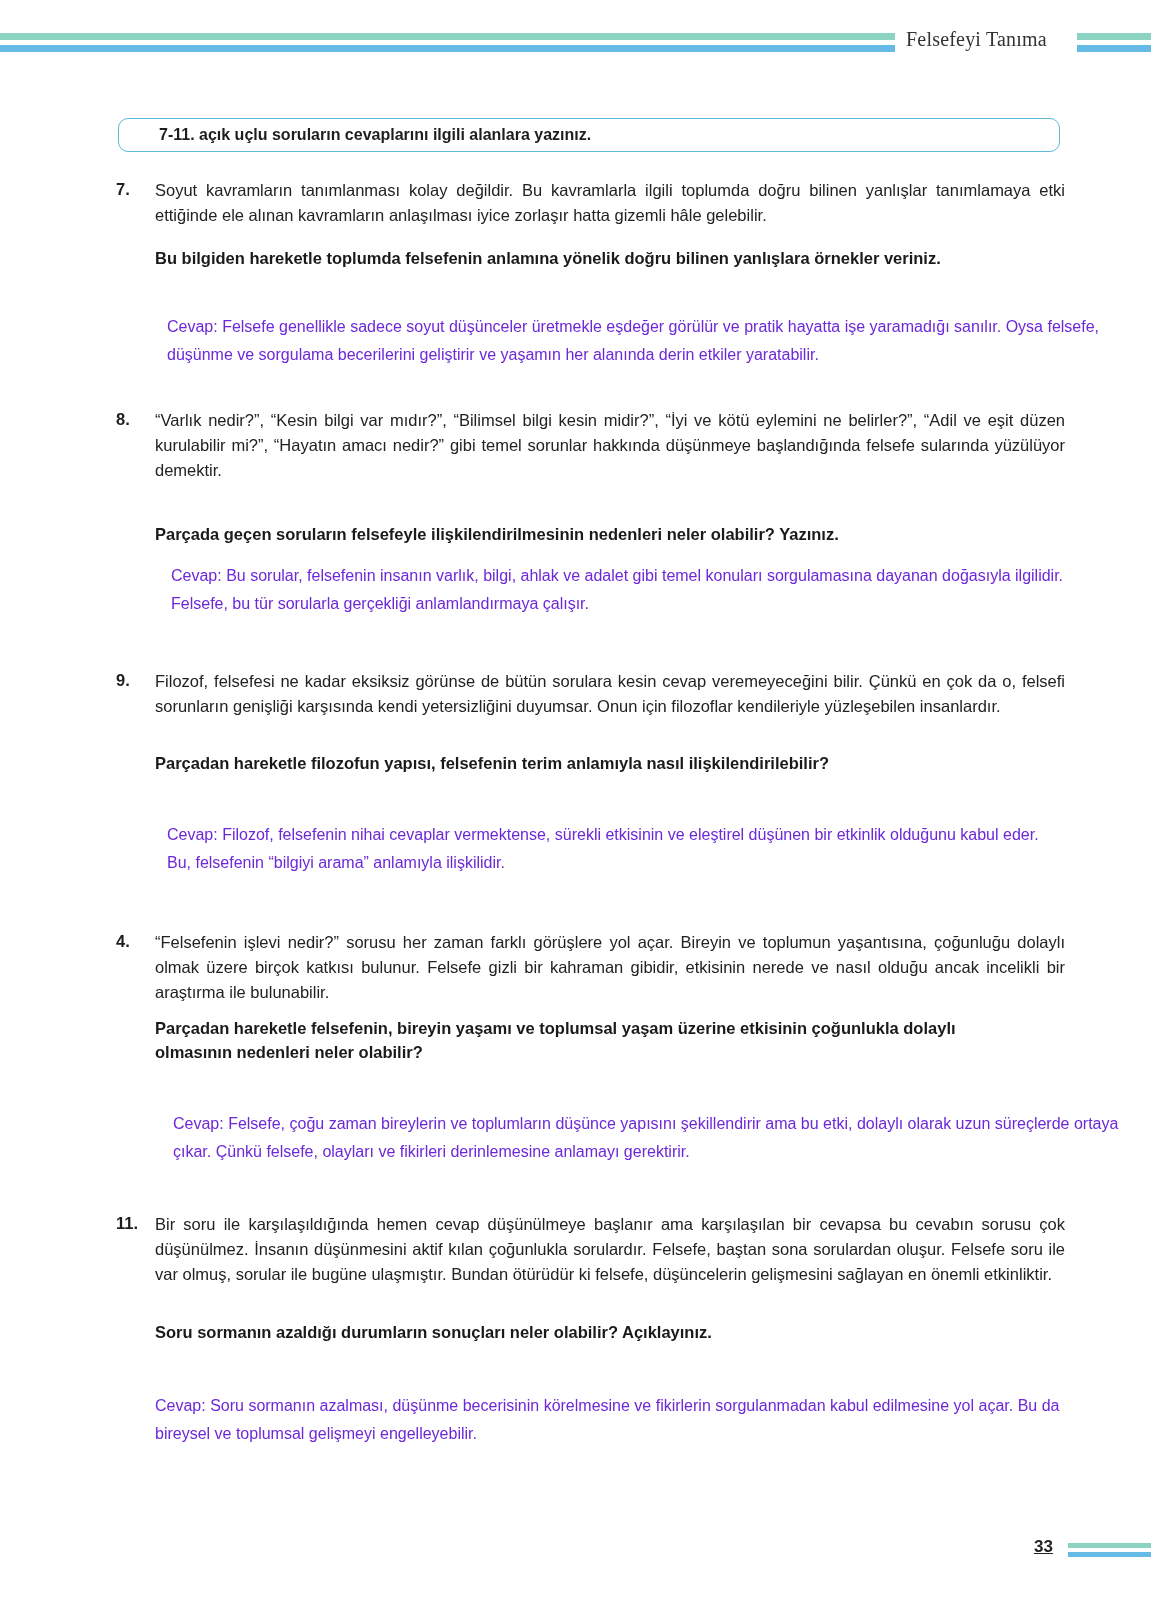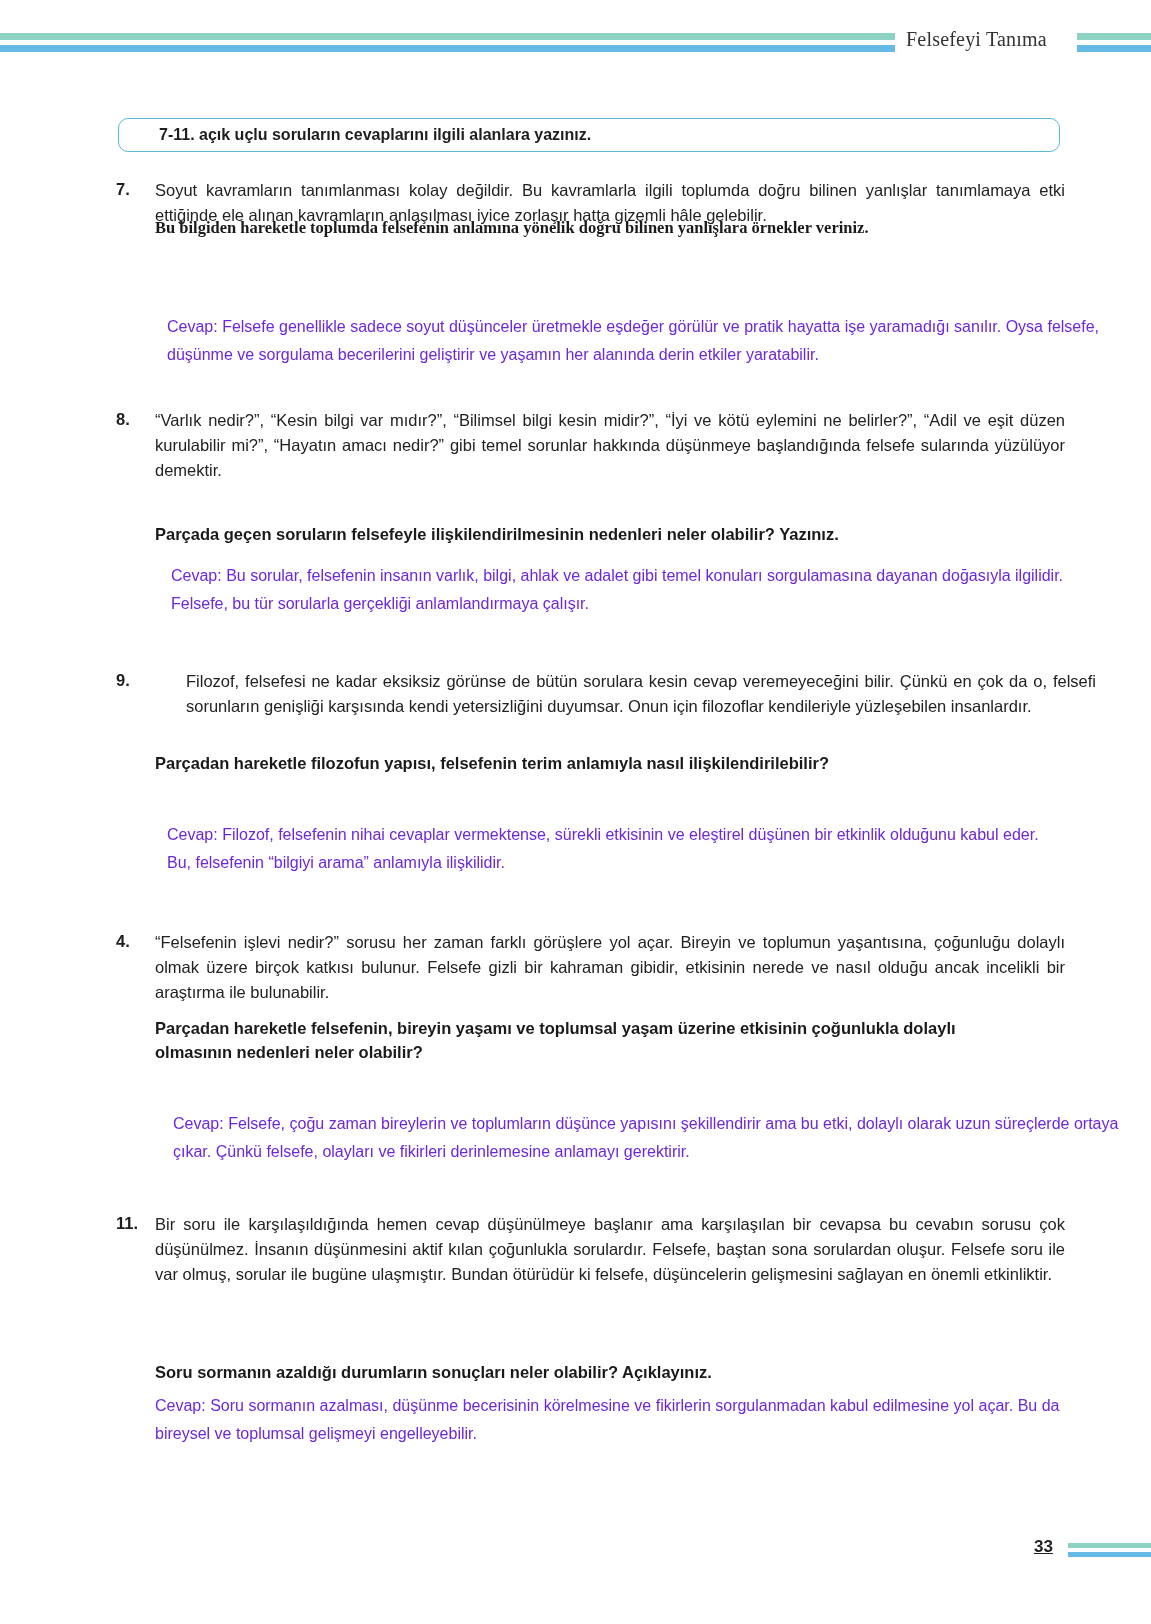--- a/index.html
+++ b/index.html
@@ -35,47 +35,47 @@
 <div class="hdr-stripe hdr-green" style="left:1077px; top:33px; width:74px;"></div>
 <div class="hdr-stripe hdr-blue" style="left:1077px; top:45px; width:74px;"></div>
 
 <div class="instruction-box">
   <div class="instruction-text">7-11. açık uçlu soruların cevaplarını ilgili alanlara yazınız.</div>
 </div>
 
 <div class="q" style="top:180px;">
   <div class="q-num">7.</div>
   <div class="q-body" style="top:-2px;">Soyut kavramların tanımlanması kolay değildir. Bu kavramlarla ilgili toplumda doğru bilinen yanlışlar tanımlamaya etki ettiğinde ele alınan kavramların anlaşılması iyice zorlaşır hatta gizemli hâle gelebilir.</div>
-  <div class="q-ask" style="top:36px;font-family:Liberation Serif, serif;">Bu bilgiden hareketle toplumda felsefenin anlamına yönelik doğru bilinen yanlışlara örnekler veriniz.</div>
+  <div class="q-ask" style="top:66px;">Bu bilgiden hareketle toplumda felsefenin anlamına yönelik doğru bilinen yanlışlara örnekler veriniz.</div>
 </div>
 <div class="answer" style="left:167px; top:281px; width:980px;">Cevap: Felsefe genellikle sadece soyut düşünceler üretmekle eşdeğer görülür ve pratik hayatta işe yaramadığı sanılır. Oysa felsefe, düşünme ve sorgulama becerilerini geliştirir ve yaşamın her alanında derin etkiler yaratabilir.</div>
 
 <div class="q" style="top:410px;">
   <div class="q-num">8.</div>
   <div class="q-body" style="top:-2px;">“Varlık nedir?”, “Kesin bilgi var mıdır?”, “Bilimsel bilgi kesin midir?”, “İyi ve kötü eylemini ne belirler?”, “Adil ve eşit düzen kurulabilir mi?”, “Hayatın amacı nedir?” gibi temel sorunlar hakkında düşünmeye başlandığında felsefe sularında yüzülüyor demektir.</div>
   <div class="q-ask" style="top:80px;margin-top:32px;">Parçada geçen soruların felsefeyle ilişkilendirilmesinin nedenleri neler olabilir? Yazınız.</div>
 </div>
 <div class="answer" style="left:171px; top:530px; width:920px;">Cevap: Bu sorular, felsefenin insanın varlık, bilgi, ahlak ve adalet gibi temel konuları sorgulamasına dayanan doğasıyla ilgilidir. Felsefe, bu tür sorularla gerçekliği anlamlandırmaya çalışır.</div>
 
 <div class="q" style="top:671px;">
   <div class="q-num">9.</div>
-  <div class="q-body" style="top:-2px;margin-left:31px;">Filozof, felsefesi ne kadar eksiksiz görünse de bütün sorulara kesin cevap veremeyeceğini bilir. Çünkü en çok da o, felsefi sorunların genişliği karşısında kendi yetersizliğini duyumsar. Onun için filozoflar kendileriyle yüzleşebilen insanlardır.</div>
+  <div class="q-body" style="top:-2px;">Filozof, felsefesi ne kadar eksiksiz görünse de bütün sorulara kesin cevap veremeyeceğini bilir. Çünkü en çok da o, felsefi sorunların genişliği karşısında kendi yetersizliğini duyumsar. Onun için filozoflar kendileriyle yüzleşebilen insanlardır.</div>
   <div class="q-ask" style="top:80px;">Parçadan hareketle filozofun yapısı, felsefenin terim anlamıyla nasıl ilişkilendirilebilir?</div>
 </div>
 <div class="answer" style="left:167px; top:789px; width:900px;">Cevap: Filozof, felsefenin nihai cevaplar vermektense, sürekli etkisinin ve eleştirel düşünen bir etkinlik olduğunu kabul eder. Bu, felsefenin “bilgiyi arama” anlamıyla ilişkilidir.</div>
 
 <div class="q" style="top:932px;">
   <div class="q-num">4.</div>
   <div class="q-body" style="top:-2px;">“Felsefenin işlevi nedir?” sorusu her zaman farklı görüşlere yol açar. Bireyin ve toplumun yaşantısına, çoğunluğu dolaylı olmak üzere birçok katkısı bulunur. Felsefe gizli bir kahraman gibidir, etkisinin nerede ve nasıl olduğu ancak incelikli bir araştırma ile bulunabilir.</div>
   <div class="q-ask" style="top:84px; width:880px;">Parçadan hareketle felsefenin, bireyin yaşamı ve toplumsal yaşam üzerine etkisinin çoğunlukla dolaylı olmasının nedenleri neler olabilir?</div>
 </div>
 <div class="answer" style="left:173px; top:1078px; width:960px;">Cevap: Felsefe, çoğu zaman bireylerin ve toplumların düşünce yapısını şekillendirir ama bu etki, dolaylı olarak uzun süreçlerde ortaya çıkar. Çünkü felsefe, olayları ve fikirleri derinlemesine anlamayı gerektirir.</div>
 
 <div class="q" style="top:1214px;">
   <div class="q-num">11.</div>
   <div class="q-body" style="top:-2px;">Bir soru ile karşılaşıldığında hemen cevap düşünülmeye başlanır ama karşılaşılan bir cevapsa bu cevabın sorusu çok düşünülmez. İnsanın düşünmesini aktif kılan çoğunlukla sorulardır. Felsefe, baştan sona sorulardan oluşur. Felsefe soru ile var olmuş, sorular ile bugüne ulaşmıştır. Bundan ötürüdür ki felsefe, düşüncelerin gelişmesini sağlayan en önemli etkinliktir.</div>
-  <div class="q-ask" style="top:106px;margin-top:40px;">Soru sormanın azaldığı durumların sonuçları neler olabilir? Açıklayınız.</div>
+  <div class="q-ask" style="top:106px;">Soru sormanın azaldığı durumların sonuçları neler olabilir? Açıklayınız.</div>
 </div>
 <div class="answer" style="left:155px; top:1360px; width:940px;">Cevap: Soru sormanın azalması, düşünme becerisinin körelmesine ve fikirlerin sorgulanmadan kabul edilmesine yol açar. Bu da bireysel ve toplumsal gelişmeyi engelleyebilir.</div>
 
 <div class="page-num">33</div>
 <div class="ftr-stripe hdr-green" style="top:1543px;"></div>
 <div class="ftr-stripe hdr-blue" style="top:1552px;"></div>
 
 </body></html>

